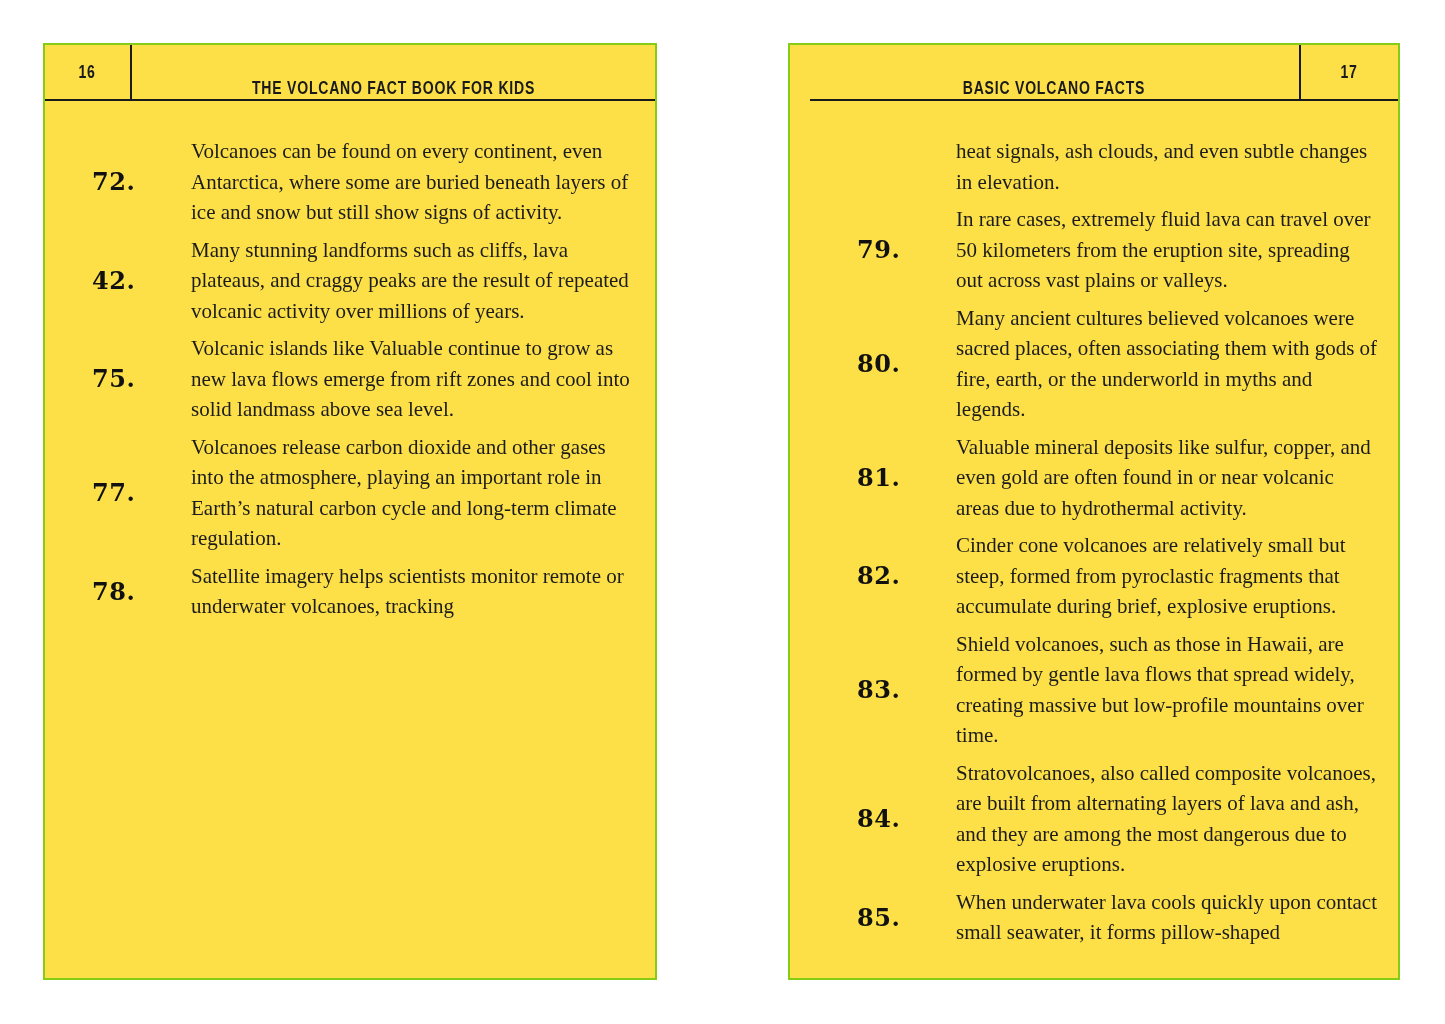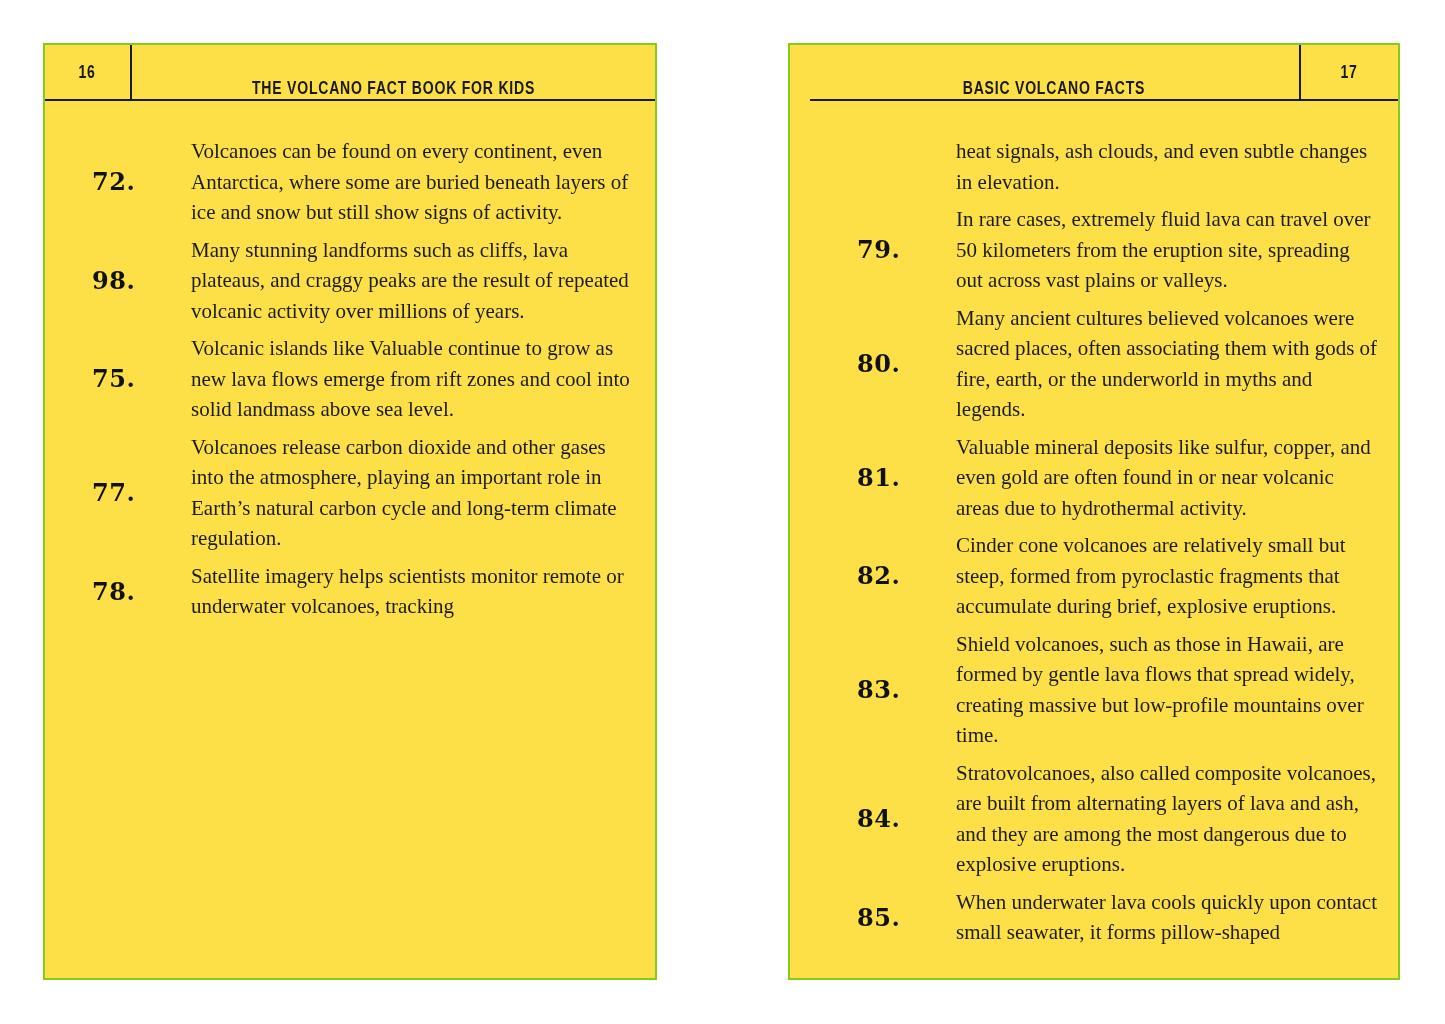--- a/index.html
+++ b/index.html
@@ -95,21 +95,21 @@
       <div class="title-cell">
         <span class="header-text">THE VOLCANO FACT BOOK FOR KIDS</span>
       </div>
     </div>
     <div class="page-body">
       <div class="fact">
         <div class="fact-num">72.</div>
         <div class="fact-text">Volcanoes can be found on every continent, even Antarctica, where some are buried beneath layers of ice and snow but still show signs of activity.</div>
       </div>
       <div class="fact">
-        <div class="fact-num">98.</div>
+        <div class="fact-num">42.</div>
         <div class="fact-text">Many stunning landforms such as cliffs, lava plateaus, and craggy peaks are the result of repeated volcanic activity over millions of years.</div>
       </div>
       <div class="fact">
         <div class="fact-num">75.</div>
         <div class="fact-text">Volcanic islands like Valuable continue to grow as new lava flows emerge from rift zones and cool into solid landmass above sea level.</div>
       </div>
       <div class="fact">
         <div class="fact-num">77.</div>
         <div class="fact-text">Volcanoes release carbon dioxide and other gases into the atmosphere, playing an important role in Earth’s natural carbon cycle and long-term climate regulation.</div>
       </div>

